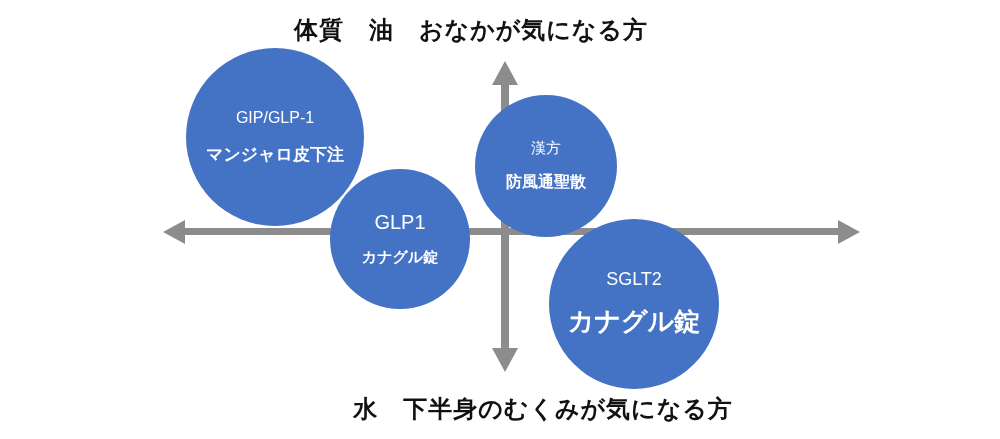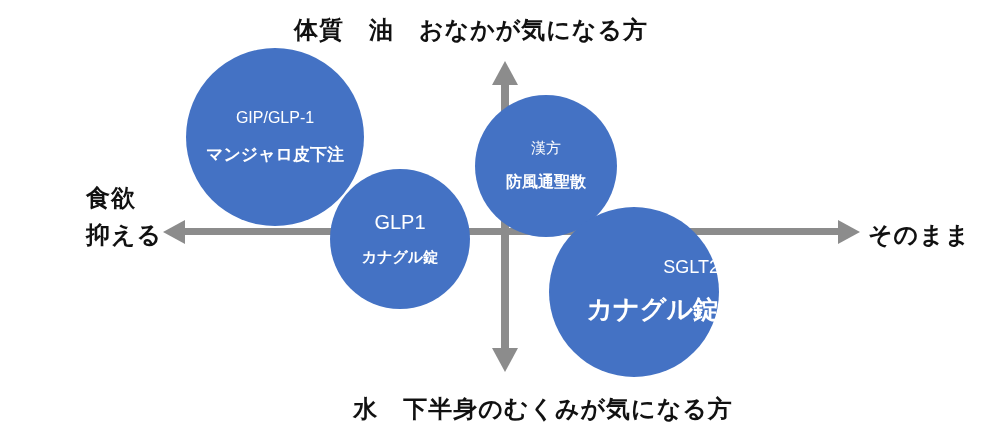--- a/index.html
+++ b/index.html
@@ -47,21 +47,21 @@
   .bubble .drug{font-weight:bold;}
   .bubble-gip{left:186px;top:48px;width:178px;height:178px;gap:16px;}
   .bubble-gip .cls{font-size:16px;}
   .bubble-gip .drug{font-size:17px;}
   .bubble-glp1{left:330px;top:169px;width:140px;height:140px;}
   .bubble-glp1 .cls{font-size:20px;}
   .bubble-glp1 .drug{font-size:15px;}
   .bubble-kampo{left:475px;top:95px;width:142px;height:142px;}
   .bubble-kampo .cls{font-size:15px;}
   .bubble-kampo .drug{font-size:16px;}
-  .bubble-sglt2{left:549px;top:207px;width:170px;height:170px;align-items:flex-end;}
+  .bubble-sglt2{left:549px;top:219px;width:170px;height:170px;}
   .bubble-sglt2 .cls{font-size:18px;}
   .bubble-sglt2 .drug{font-size:26px;}
 </style>
 </head>
 <body>
 
 <div class="stage">
 
   <div class="shaft shaft-h"></div>
   <div class="shaft shaft-v"></div>
@@ -82,19 +82,14 @@
     <div class="cls">漢方</div>
     <div class="drug">防風通聖散</div>
   </div>
   <div class="bubble bubble-sglt2">
     <div class="cls">SGLT2</div>
     <div class="drug">カナグル錠</div>
   </div>
 
   <div class="axis-label label-top">体質　油　おなかが気になる方</div>
   <div class="axis-label label-bottom">水　下半身のむくみが気になる方</div>
-  <div class="axis-label label-left">
-    <div>食欲</div>
-    <div>抑える</div>
-  </div>
-  <div class="axis-label label-right">そのまま</div>
 
 </div>
 
 </body></html>

